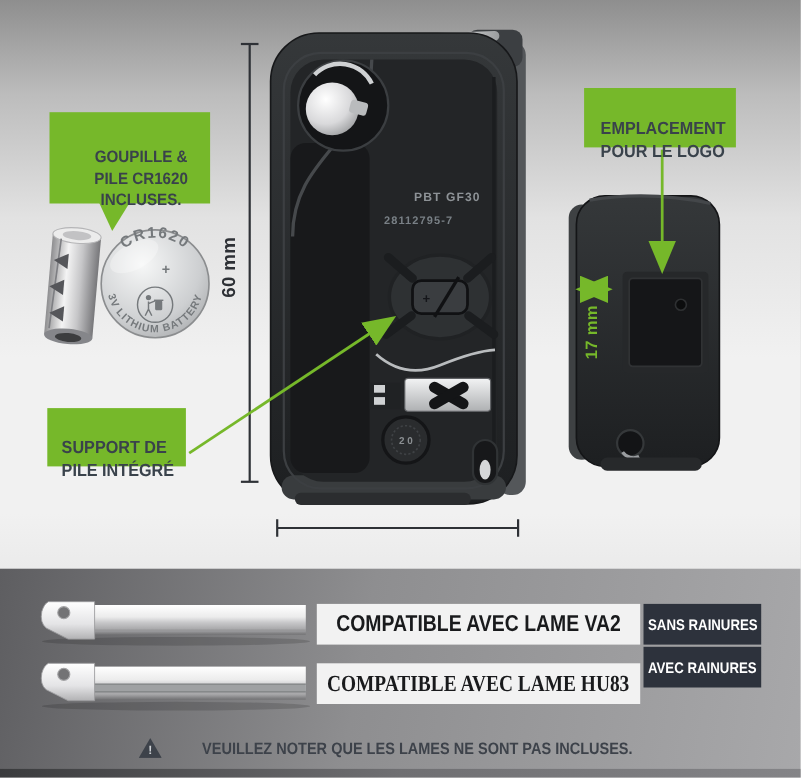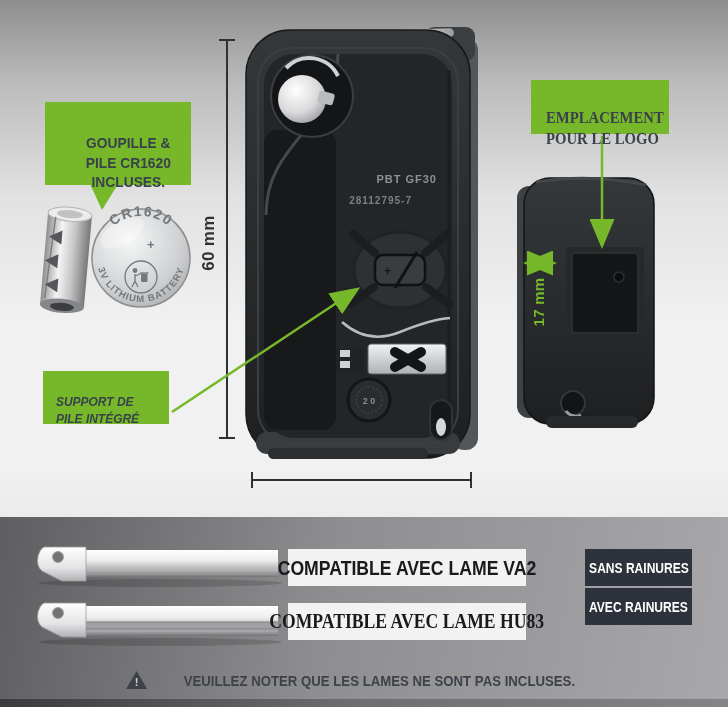--- a/index.html
+++ b/index.html
@@ -28,21 +28,21 @@
   
   .bottom-band{
     position:absolute;left:0;top:517px;width:728px;height:190px;
     background:linear-gradient(100deg,#5e5e61 0%,#8e8e90 45%,#a8a8aa 100%);
   }
   .bottom-strip{
     position:absolute;left:0;top:699px;width:728px;height:8px;
     background:linear-gradient(90deg,#3a3b3d 0%,#6f6f72 50%,#848487 100%);
   }
   .compat-label{
-    position:absolute;left:288px;width:238px;height:37px;background:#F2F2F2;
+    position:absolute;left:288px;width:294px;height:37px;background:#F2F2F2;
     display:flex;align-items:center;justify-content:center;
   }
   .compat-label span{
     font-size:21px;font-weight:bold;color:#191A1C;letter-spacing:0;
     display:inline-block;transform:scaleX(.84);white-space:nowrap;
   }
   .groove-badge{
     position:absolute;left:585px;width:107px;height:37px;background:#2D323C;
     display:flex;align-items:center;justify-content:center;
   }
@@ -221,26 +221,26 @@
     <line x1="602" y1="136" x2="602" y2="244" stroke="#76B82A" stroke-width="2.5" marker-end="url(#gArrow)"></line>
     <line x1="528" y1="263" x2="552" y2="263" stroke="#76B82A" stroke-width="2.5" marker-start="url(#gArrow)" marker-end="url(#gArrow)"></line>
   </svg>
 
   <div class="green-label gl-center" style="left:45px;top:102px;width:146px;height:83px;padding-top:11px;font-size:15px;padding-left:20px;">
     <span class="cond">GOUPILLE &amp;
 PILE CR1620
 INCLUSES.</span>
   </div>
 
-  <div class="green-label gl-left" style="left:43px;top:371px;width:126px;height:53px;padding:5px 0 0 13px;font-size:13px;font-style:italic;">
+  <div class="green-label gl-left" style="left:43px;top:371px;width:126px;height:53px;padding:5px 0 0 13px;font-size:16px;">
     <span class="cond">SUPPORT DE
 PILE INTÉGRÉ</span>
   </div>
 
-  <div class="green-label gl-left" style="left:531px;top:80px;width:138px;height:54px;padding:6px 0 0 15px;font-size:16px;font-family:Liberation Serif, serif;">
+  <div class="green-label gl-left" style="left:531px;top:80px;width:138px;height:54px;padding:6px 0 0 15px;font-size:16px;">
     <span class="cond">EMPLACEMENT
 POUR LE LOGO</span>
   </div>
 
   <div class="dim-label dim-rot" style="left:179px;top:228px;width:60px;height:30px;line-height:30px;">60 mm</div>
   <div class="dim-label" style="left:312px;top:489px;width:100px;margin-top:35px;">31 mm</div>
   <div class="dim-label dim-rot dim-green" style="left:509px;top:287px;width:60px;height:30px;line-height:30px;font-size:15px;">17 mm</div>
 
   <div class="bottom-band">
     <svg class="abs" style="left:0;top:0" width="728" height="190" viewBox="0 0 728 190">

